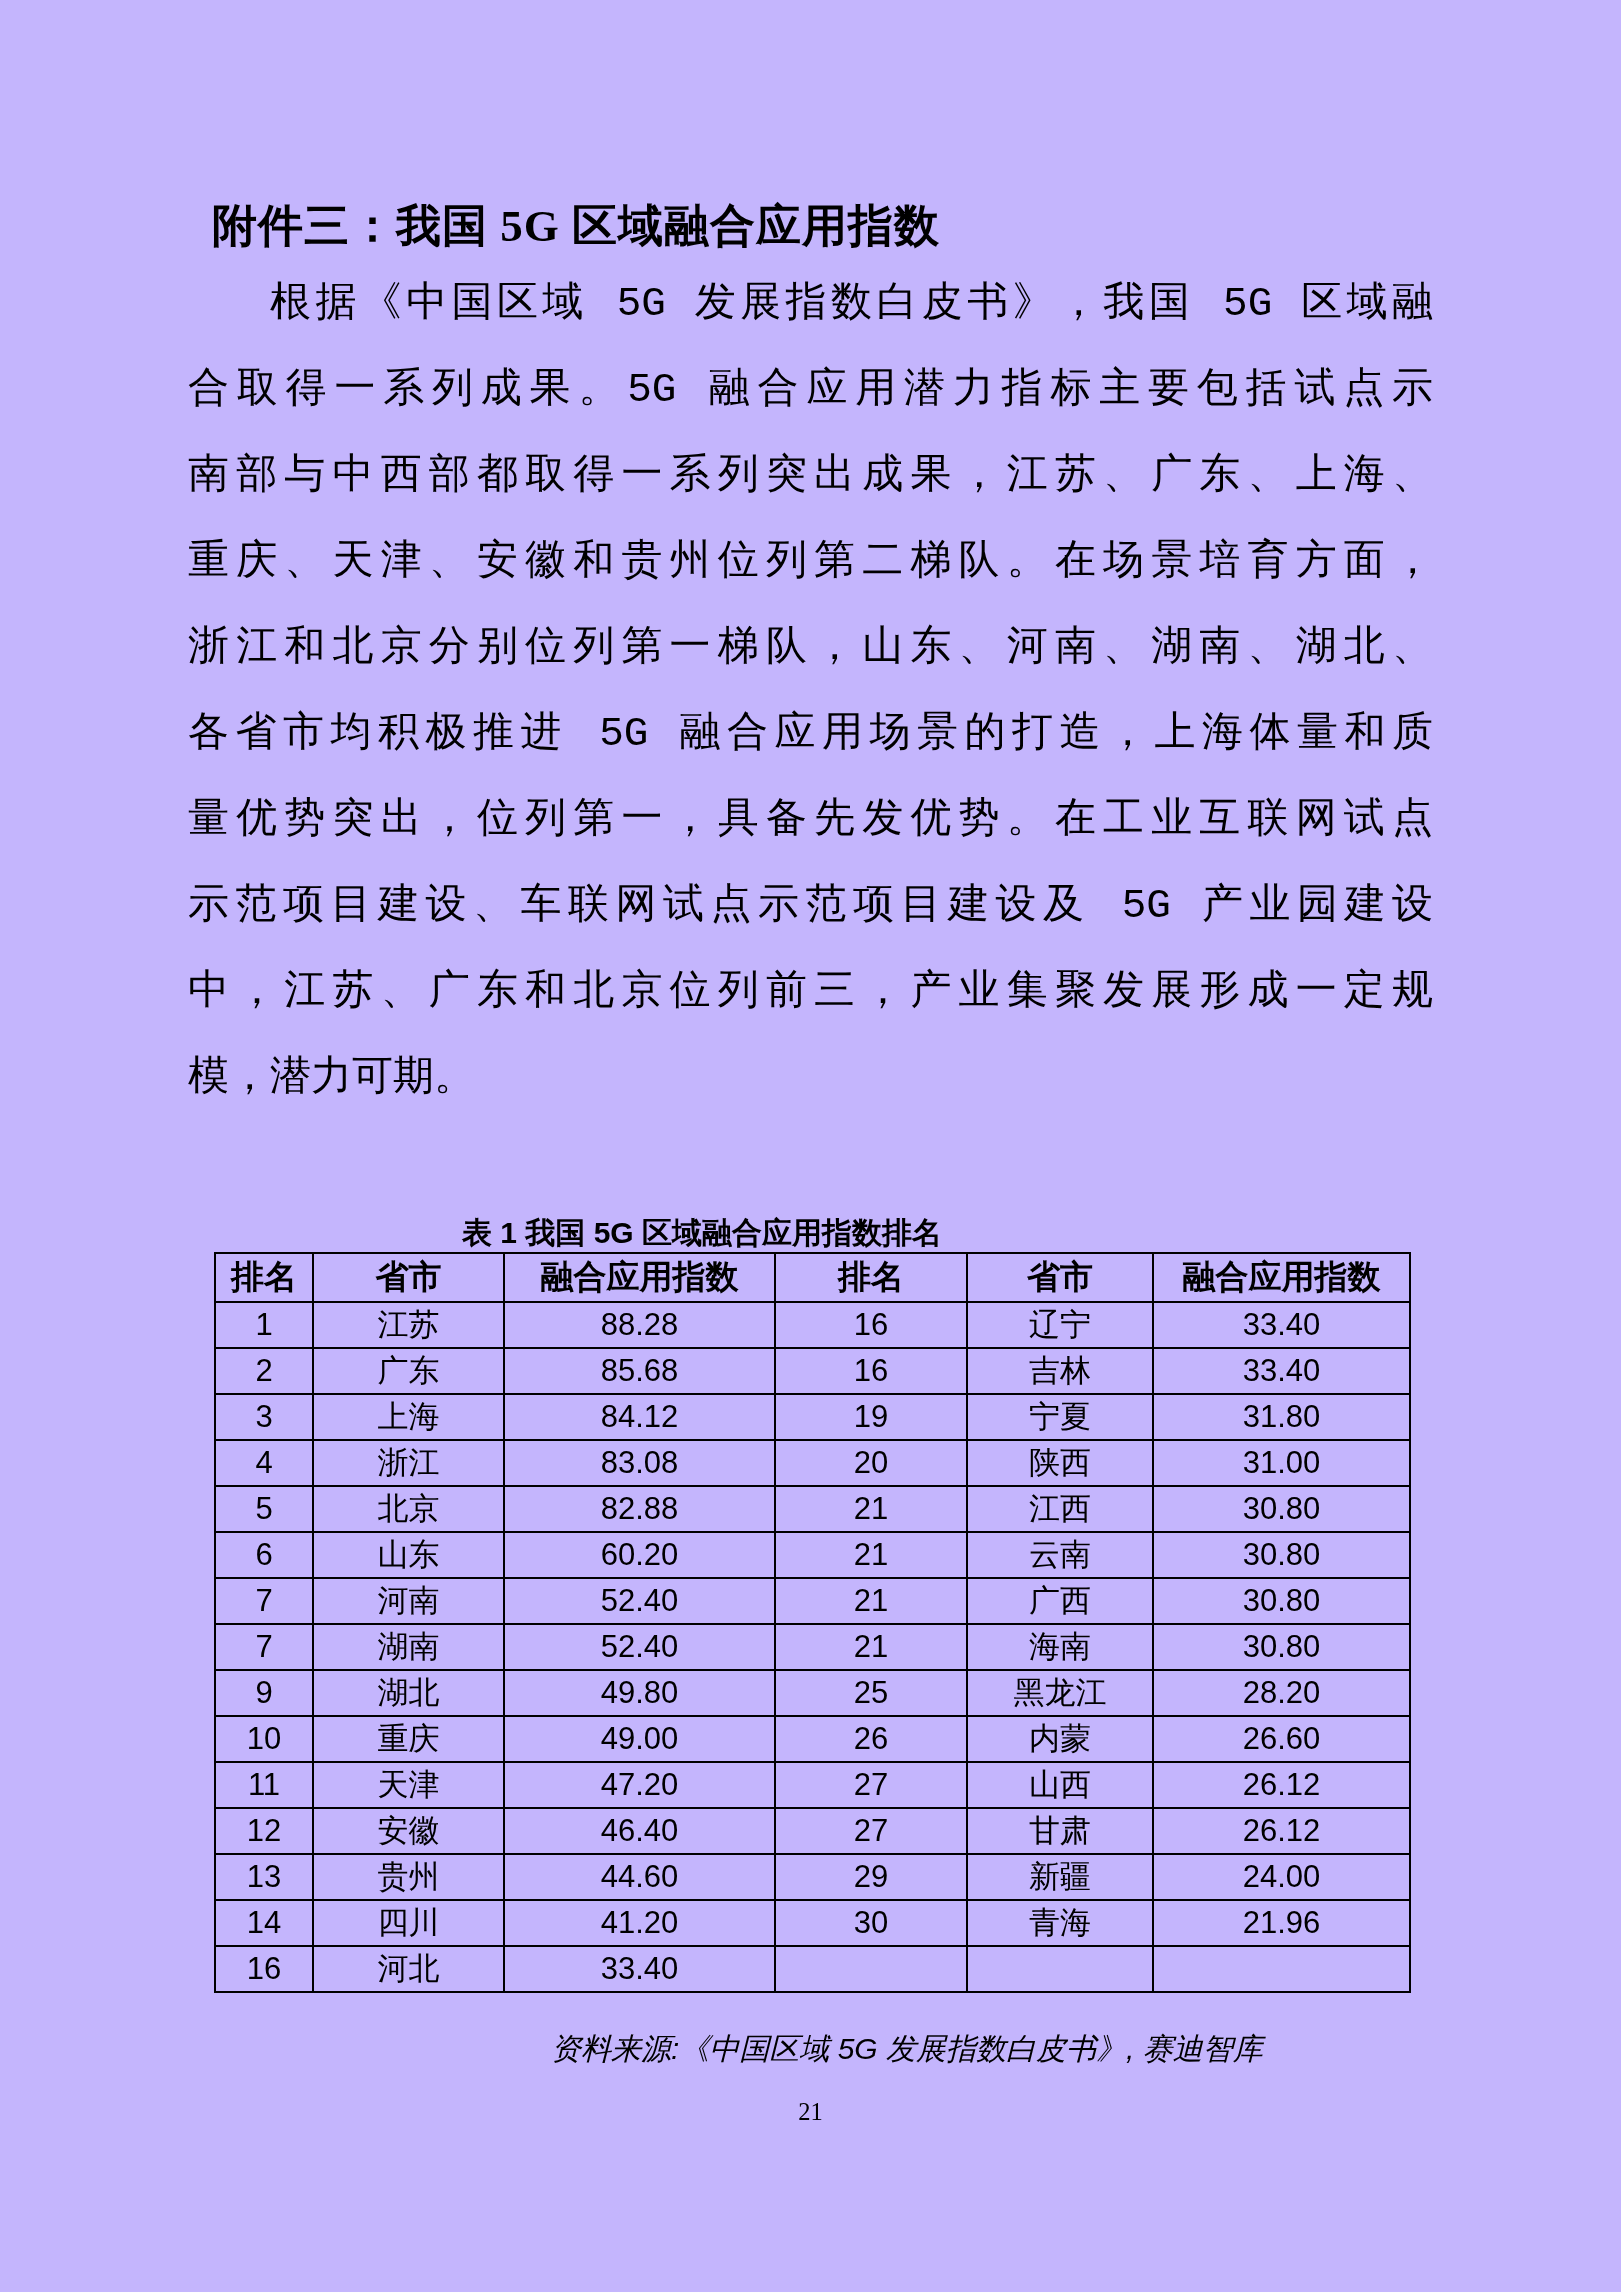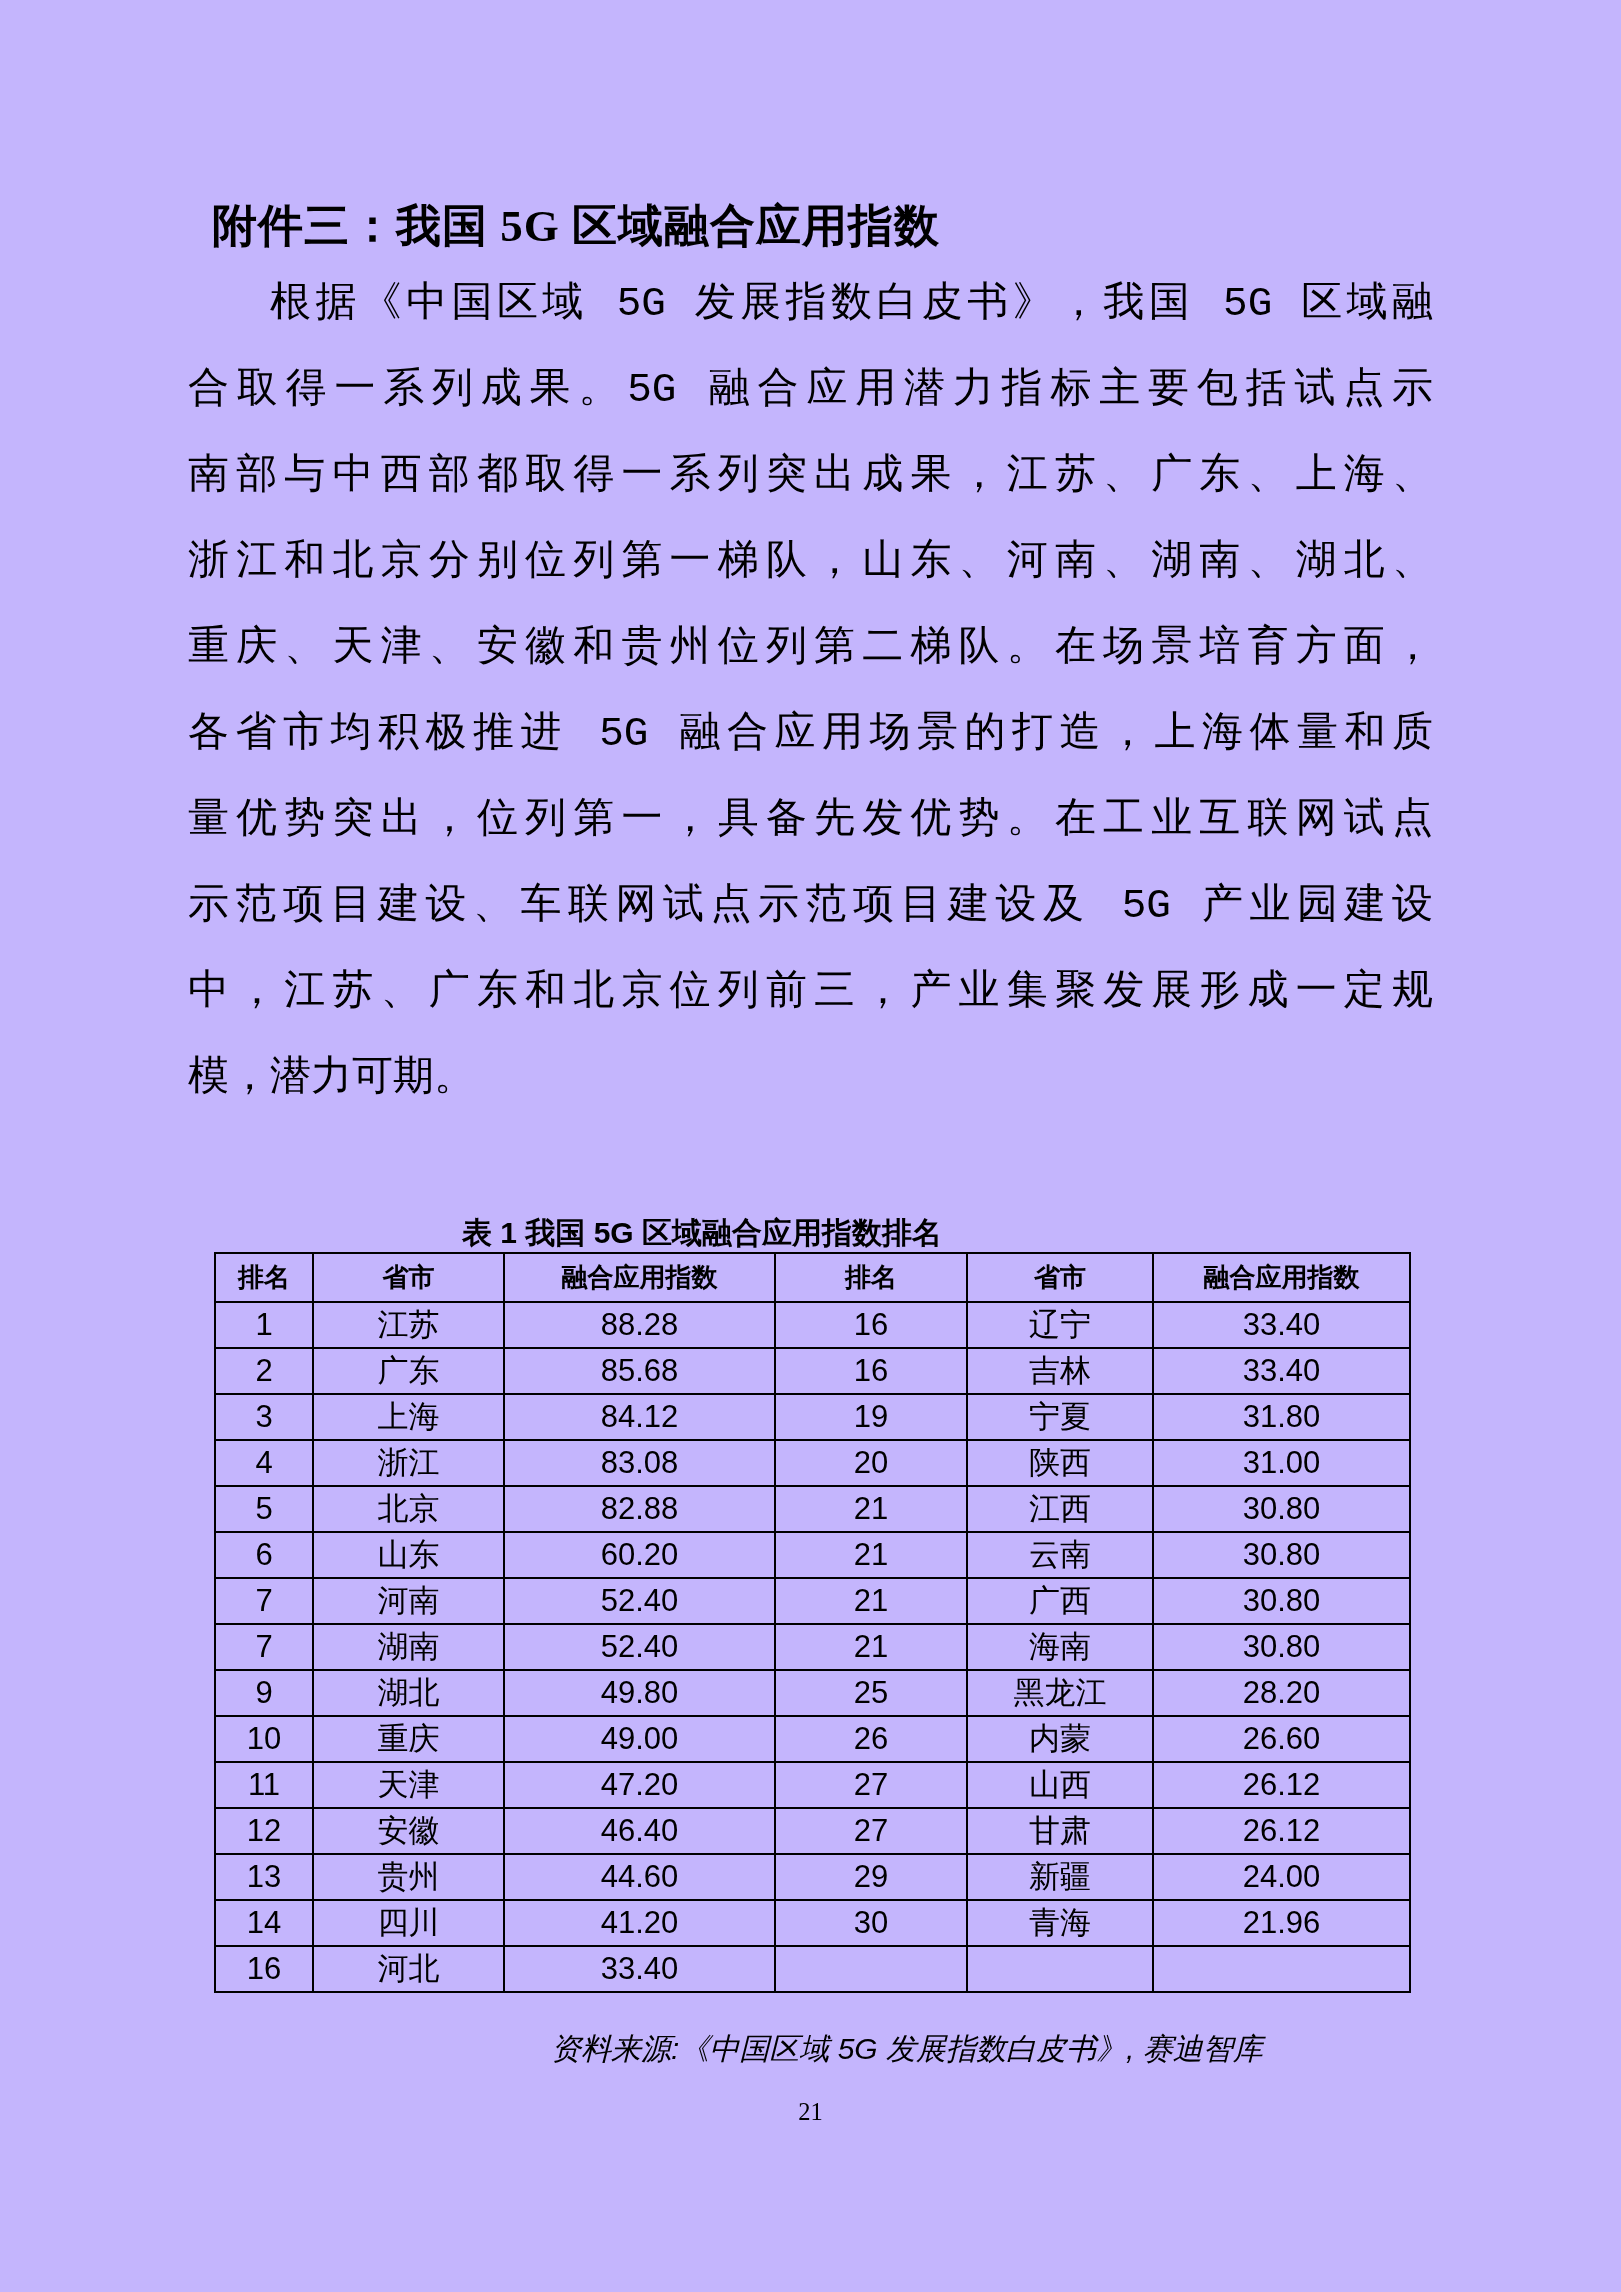--- a/index.html
+++ b/index.html
@@ -59,21 +59,21 @@
   }
   table.ranking th, table.ranking td {
     border: 2px solid #000;
     padding: 0;
     text-align: center;
     vertical-align: middle;
     overflow: hidden;
   }
   table.ranking th {
     height: 47px;
-    font-size: 26px;
+    font-size: 33px;
     font-weight: bold;
     font-family: "Liberation Sans", sans-serif;
     border-radius: 7px;
   }
   table.ranking td { height: 44px; font-size: 31px; }
   table.ranking td.num { font-family: "Liberation Sans", sans-serif; }
   table.ranking td.prov { font-family: "Liberation Serif", serif; }
   .source-note {
     position: absolute;
     left: 551px; top: 2029px;
@@ -95,22 +95,22 @@
 <body>
 
 <div class="page">
 
   <div class="doc-title">附件三：我国 5G 区域融合应用指数</div>
 
   <div class="body-paragraph">
       <div class="body-line indent">根据《中国区域 5G 发展指数白皮书》，我国 5G 区域融</div>
       <div class="body-line">合取得一系列成果。5G 融合应用潜力指标主要包括试点示</div>
       <div class="body-line">南部与中西部都取得一系列突出成果，江苏、广东、上海、</div>
+      <div class="body-line">重庆、天津、安徽和贵州位列第二梯队。在场景培育方面，</div>
       <div class="body-line">浙江和北京分别位列第一梯队，山东、河南、湖南、湖北、</div>
-      <div class="body-line">重庆、天津、安徽和贵州位列第二梯队。在场景培育方面，</div>
       <div class="body-line">各省市均积极推进 5G 融合应用场景的打造，上海体量和质</div>
       <div class="body-line">量优势突出，位列第一，具备先发优势。在工业互联网试点</div>
       <div class="body-line">示范项目建设、车联网试点示范项目建设及 5G 产业园建设</div>
       <div class="body-line">中，江苏、广东和北京位列前三，产业集聚发展形成一定规</div>
       <div class="body-line last">模，潜力可期。</div>
     </div>
 
   <div class="table-caption">表 1 我国 5G 区域融合应用指数排名</div>
 
   <table class="ranking">

